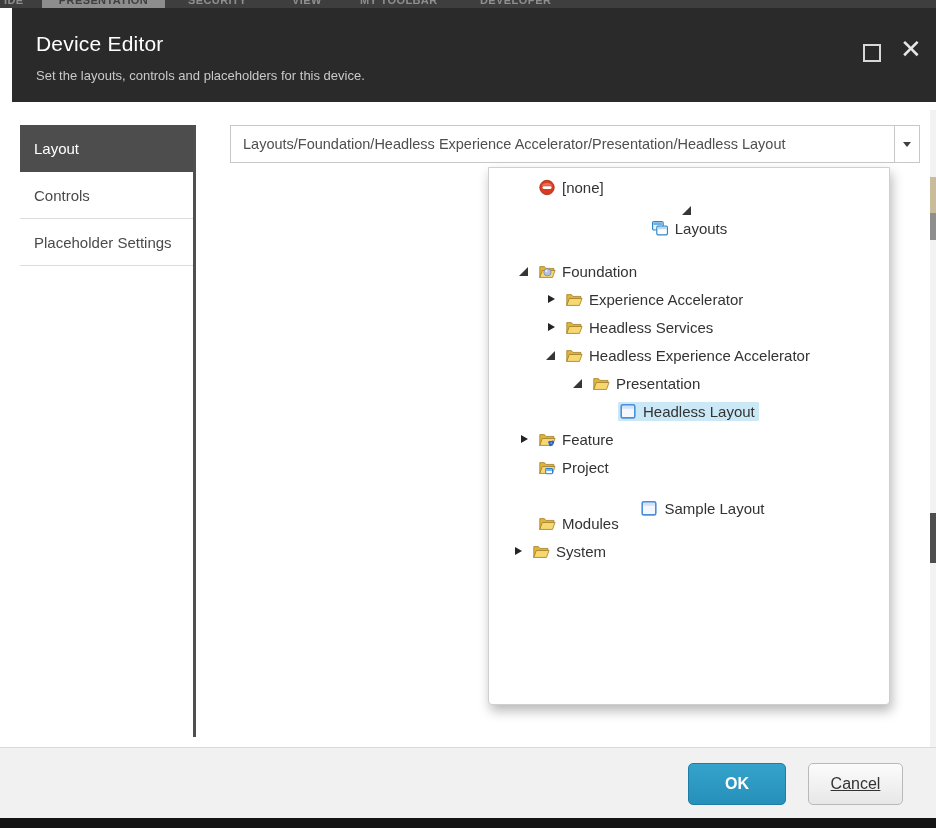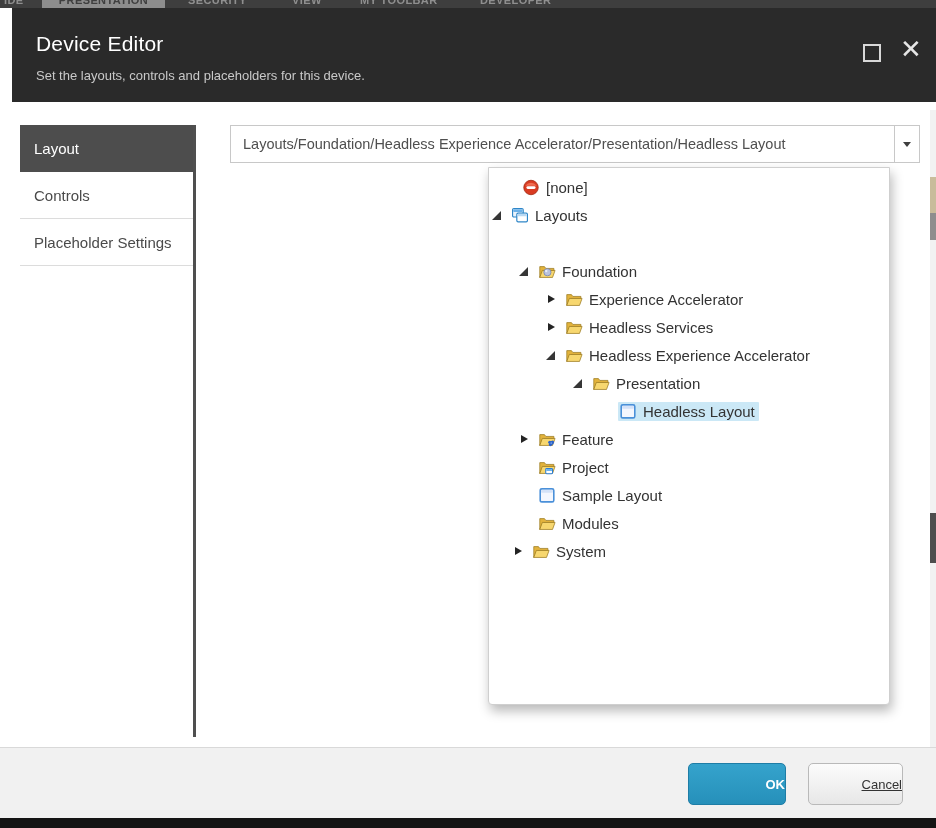--- a/index.html
+++ b/index.html
@@ -47,22 +47,22 @@
   .tri-collapsed { width:0; height:0; border-top:4.5px solid transparent; border-bottom:4.5px solid transparent;
                    border-left:7px solid #242424; margin-left:2px; }
   .row-sel { display:flex; align-items:center; padding:1px 4px 1px 1px; border-radius:1px; }
   .row-sel.selected { background:#cbe8f6; }
   .tree-icon { width:18px; height:17px; flex:none; margin-right:6px; }
   .tree-icon svg { width:100%; height:100%; display:block; }
 
   
   .dialog-footer { position:absolute; left:0; top:747px; width:936px; height:71px; background:#f1f1f1;
                    border-top:1px solid #d9d9d9; z-index:2; }
-  .btn { position:absolute; top:15px; height:42px; border-radius:5px; font-size:13px;
-         font-family:"Liberation Sans","DejaVu Sans",sans-serif; cursor:pointer;text-align:right; }
+  .btn { position:absolute; top:15px; height:42px; border-radius:5px; font-size:16px;
+         font-family:"Liberation Sans","DejaVu Sans",sans-serif; cursor:pointer; }
   .btn-ok { left:688px; width:98px; background:linear-gradient(#35a3cc,#2690ba); border:1px solid #1e7da6;
             color:#fff; font-weight:bold; }
   .btn-cancel { left:808px; width:95px; background:linear-gradient(#fcfcfc,#e7e7e7); border:1px solid #b9b9b9; color:#333;text-decoration:underline; }
   .bottom-dark { position:absolute; left:0; top:818px; width:936px; height:10px; background:#141414; z-index:2; }
 
   
   .right-strip { position:absolute; left:930px; top:110px; width:6px; height:637px; background:#f2f2f2; z-index:5; }
   .right-strip .seg-tan  { position:absolute; left:0; top:67px;  width:6px; height:36px; background:#c9bc9b; }
   .right-strip .seg-gray { position:absolute; left:0; top:103px; width:6px; height:27px; background:#8e8e8e; }
   .right-strip .seg-dark { position:absolute; left:0; top:403px; width:6px; height:50px; background:#4e4e4e; }
@@ -97,34 +97,34 @@
   <div class="vline"></div>
 
   <div class="combobox">
     <span class="combo-text">Layouts/Foundation/Headless Experience Accelerator/Presentation/Headless Layout</span>
     <span class="combo-arrow-btn">
       <span class="combo-caret"></span>
     </span>
   </div>
 
   <div class="tree-panel" id="treePanel">
-      <div class="tree-row" style="padding-left: 14px;">
+      <div class="tree-row" style="padding-left: 30px;">
         <span class="arrow-slot"></span>
         <span class="row-sel">
           <span class="tree-icon">
             <svg viewBox="0 0 16 16">
               <circle cx="8" cy="8" r="6.8" fill="#d93b22" stroke="#a62c14" stroke-width="0.8"></circle>
               <path d="M2.8 6 A6.8 6.8 0 0 1 13.2 6 L13 6.4 H3z" fill="#ef6d52"></path>
               <rect x="3.7" y="6.8" width="8.6" height="2.5" rx="1.25" fill="#ffffff"></rect>
             </svg>
           </span>
           <span class="tree-label">[none]</span>
         </span>
       </div>
-      <div class="tree-row" style="padding-left: 3px;">
+      <div class="tree-row" style="padding-left: 3px; flex-direction: column;">
         <span class="arrow-slot">
           <span class="tri-expanded"></span>
         </span>
         <span class="row-sel">
           <span class="tree-icon">
             <svg viewBox="0 0 16 16">
               <rect x="1" y="1.4" width="10" height="8" rx="1.2" fill="#eaf3fc" stroke="#2e86c8" stroke-width="1.1"></rect>
               <rect x="1.6" y="2" width="8.8" height="2.6" rx="0.8" fill="#6cb1e8"></rect>
               <rect x="5" y="5.8" width="10" height="8.2" rx="1.2" fill="#ffffff" stroke="#2e86c8" stroke-width="1.1"></rect>
               <rect x="5.6" y="6.4" width="8.8" height="2.4" rx="0.8" fill="#b8d9f4"></rect>
@@ -245,21 +245,21 @@
             <svg viewBox="0 0 16 16">
               <path d="M1.2 13.6 V3.4 h4.4 l1.3 1.7 h7.6 v2.1 h-9.4 z" fill="#e3b33c" stroke="#9a7a20" stroke-width="0.7"></path>
               <path d="M1.2 13.6 L3.6 7 h12 l-2.4 6.6 z" fill="#f7d76f" stroke="#9a7a20" stroke-width="0.7"></path>
               <rect x="6.8" y="9" width="6.4" height="4.8" rx="0.9" fill="#ffffff" stroke="#2d7fd3" stroke-width="1"></rect>
               <rect x="7.3" y="9.5" width="5.4" height="1.8" rx="0.5" fill="#6db3ec"></rect>
             </svg>
           </span>
           <span class="tree-label">Project</span>
         </span>
       </div>
-      <div class="tree-row" style="padding-left: 30px;">
+      <div class="tree-row" style="padding-left: 30px; flex-direction: column;">
         <span class="arrow-slot"></span>
         <span class="row-sel">
           <span class="tree-icon">
             <svg viewBox="0 0 16 16">
               <rect x="1.6" y="1.8" width="12.8" height="12.2" rx="1.6" fill="#f4f7fe" stroke="#4a90d9" stroke-width="1.5"></rect>
               <rect x="2.5" y="2.7" width="11" height="2.6" rx="0.7" fill="#d4e2f8"></rect>
             </svg>
           </span>
           <span class="tree-label">Sample Layout</span>
         </span>

